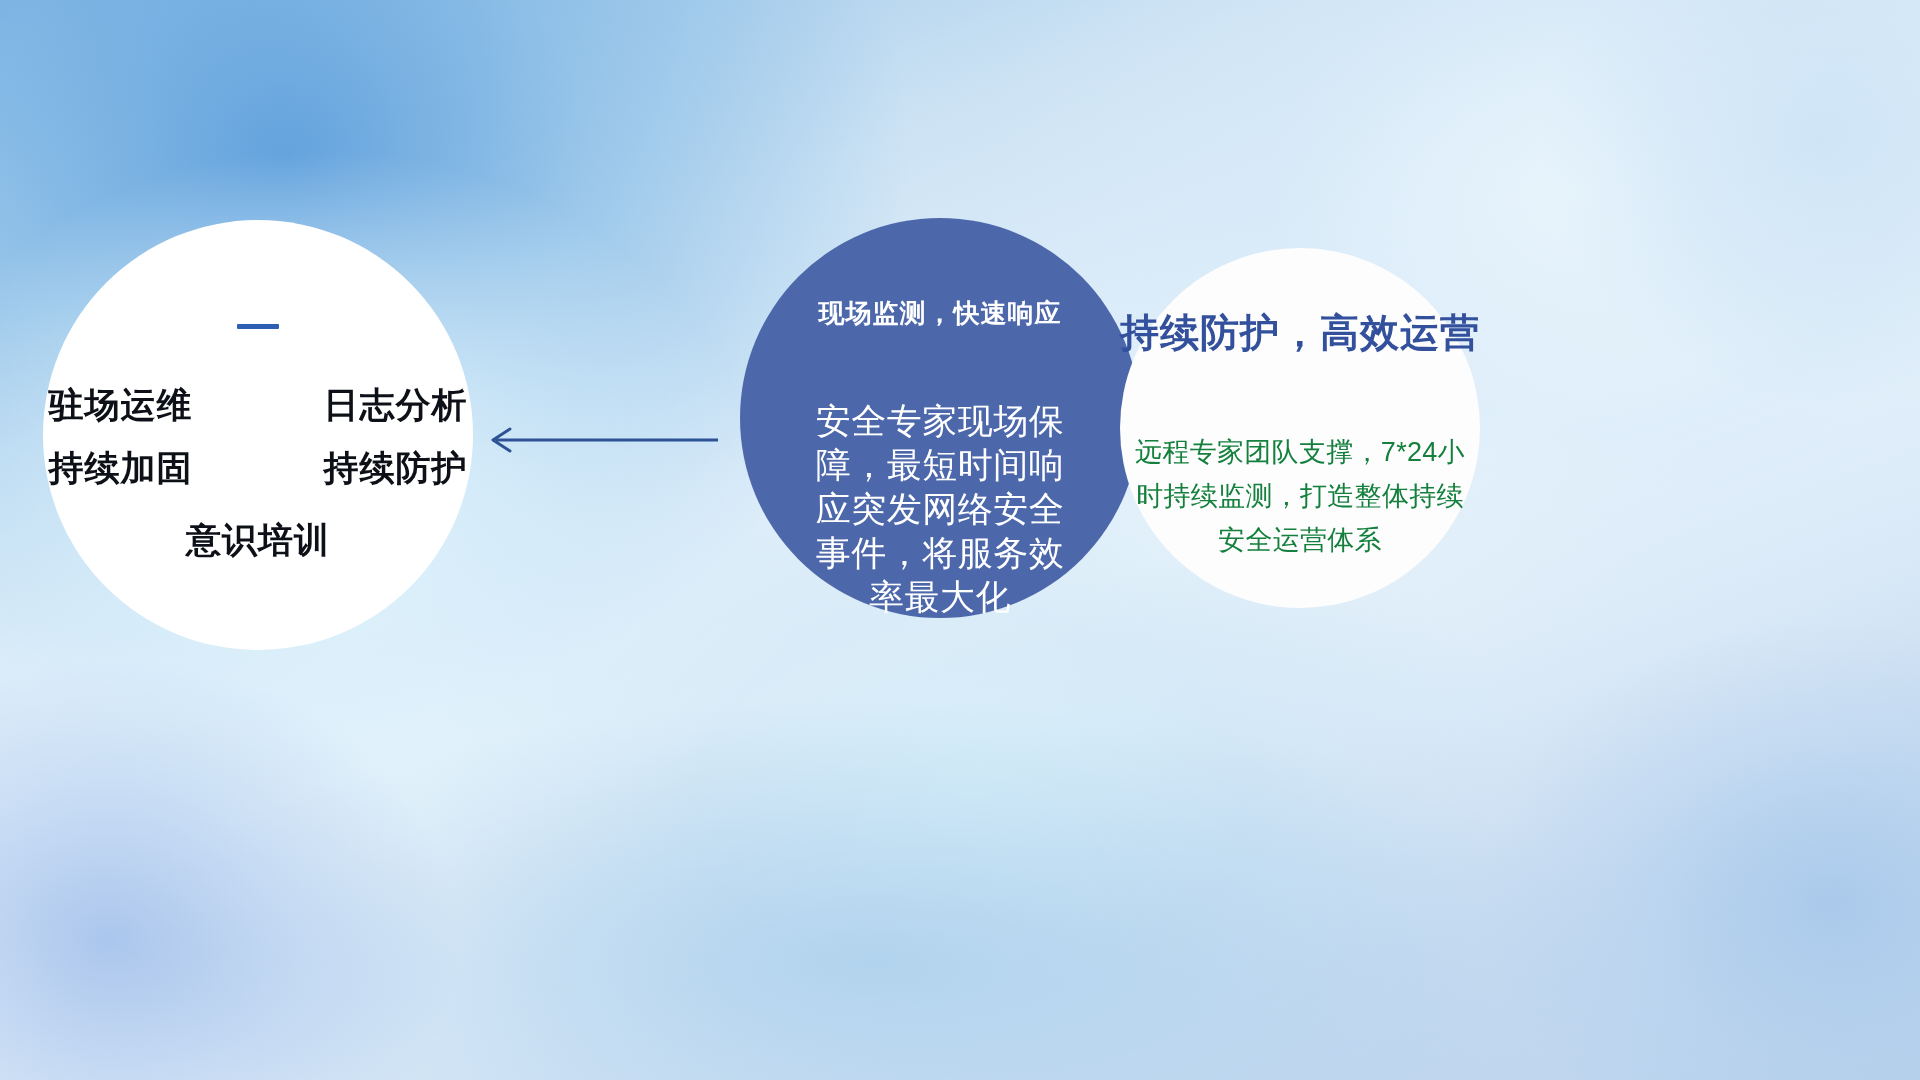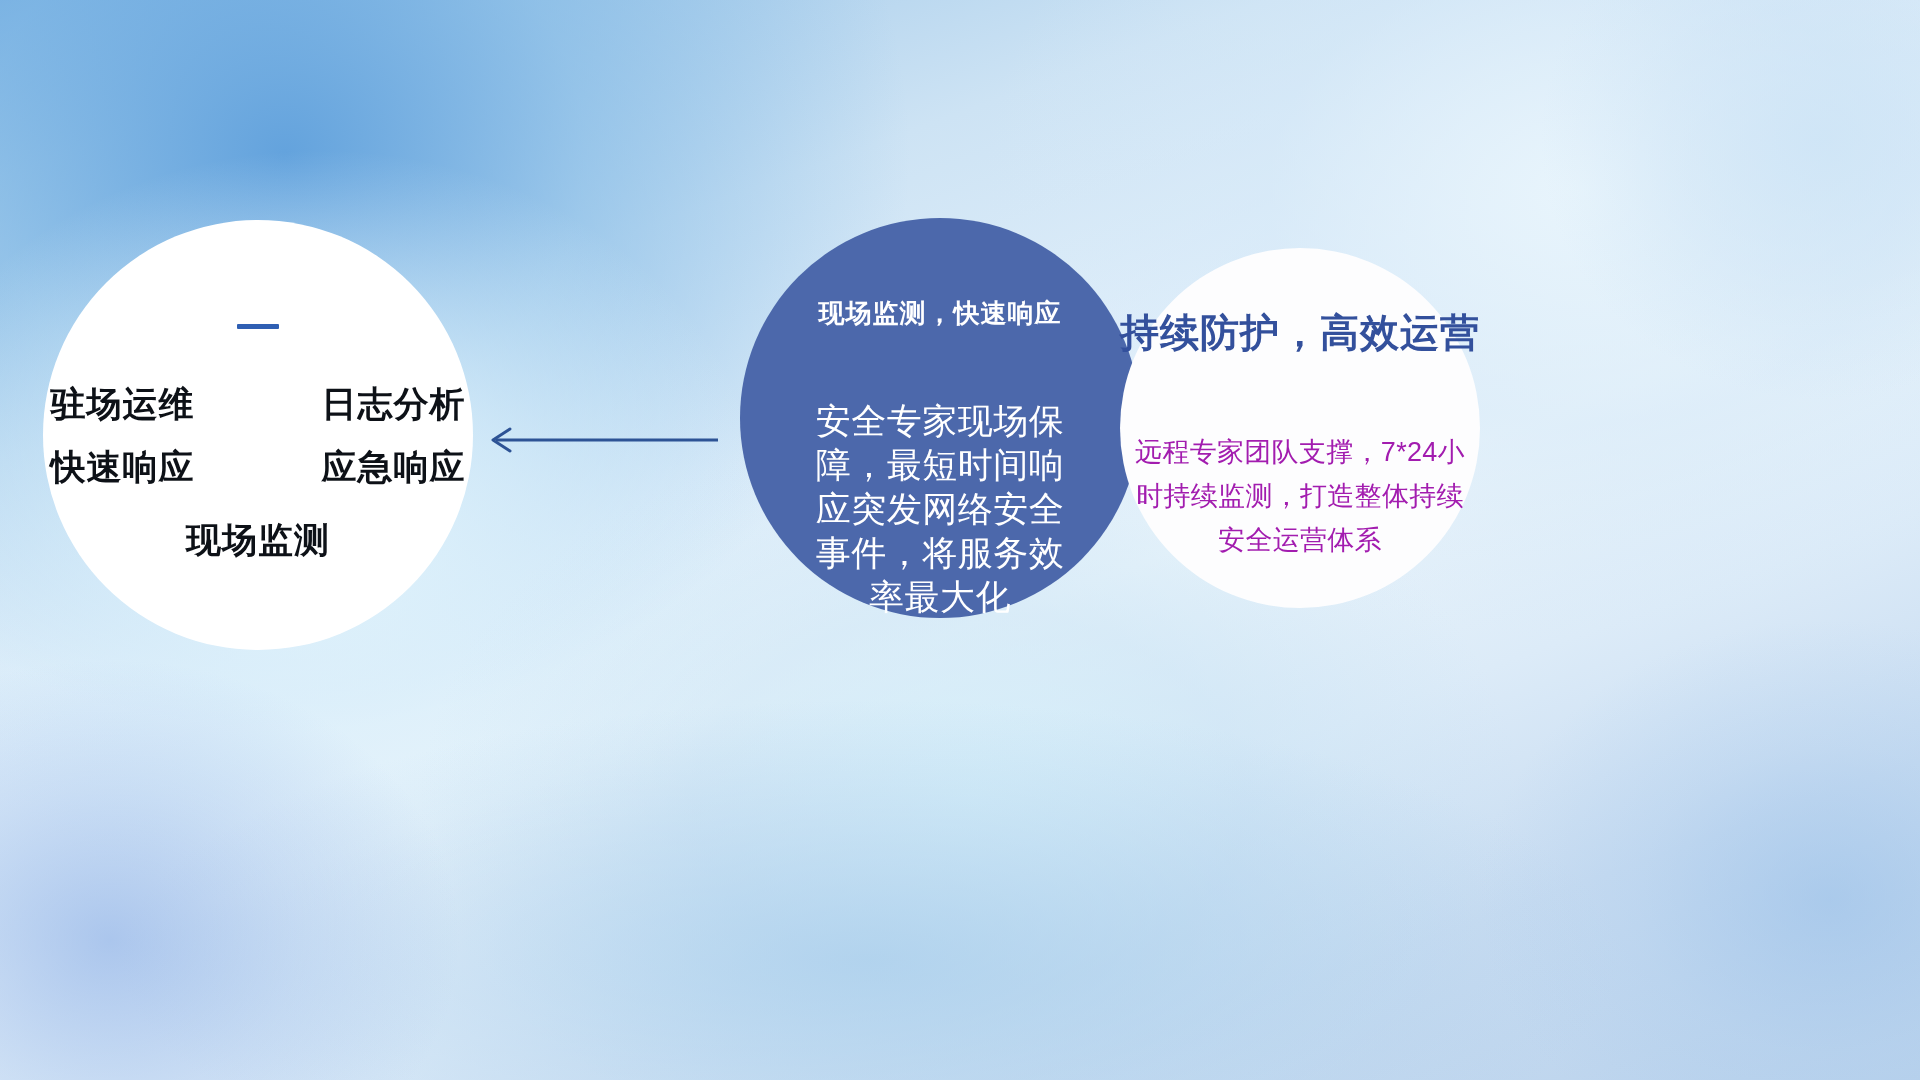--- a/index.html
+++ b/index.html
@@ -135,21 +135,20 @@
   .left-line {
     font-size: 35px;
     font-weight: bold;
     color: #0d1117;
     letter-spacing: 1px;
     line-height: 63px;
     white-space: pre;
   }
   .left-line.spaced {
     word-spacing: 22px;
-    font-family: Liberation Serif, serif;
   }
   .left-line.third {
     margin-top: 9px;
   }
 
   
   #circle-blue .inner {
     position: absolute;
     left: -10px;
     top: 78px;
@@ -186,21 +185,21 @@
   .right-title {
     font-size: 39px;
     font-weight: bold;
     color: #33509c;
     letter-spacing: 1px;
     white-space: nowrap;
   }
   .right-body {
     margin-top: 70px;
     font-size: 27px;
-    color: #a21caf;
+    color: #15803d;
     line-height: 44px;
     width: 336px;
     margin-left: auto;
     margin-right: auto;
     text-align: center;
     letter-spacing: 0.3px;
   }
 
   
   #arrow {
@@ -228,22 +227,22 @@
   <svg id="arrow" viewBox="0 0 240 44" xmlns="http://www.w3.org/2000/svg">
     <line x1="238" y1="22" x2="16" y2="22" stroke="#2d5395" stroke-width="3"></line>
     <polyline points="30,11 13,22 30,33" fill="none" stroke="#2d5395" stroke-width="3" stroke-linecap="round" stroke-linejoin="round"></polyline>
   </svg>
 
   <div class="circle" id="circle-left">
     <div class="inner" style="top:104px;">
       <div class="dash"></div>
       <div class="left-lines">
         <div class="left-line spaced">驻场运维    日志分析</div>
-        <div class="left-line spaced">快速响应    应急响应</div>
-        <div class="left-line third">现场监测</div>
+        <div class="left-line spaced">持续加固    持续防护</div>
+        <div class="left-line third">意识培训</div>
       </div>
     </div>
   </div>
 
   <div class="circle" id="circle-blue">
     <div class="inner">
       <div class="blue-title">现场监测，快速响应</div>
       <div class="blue-body">安全专家现场保障，最短时间响应突发网络安全事件，将服务效率最大化</div>
     </div>
   </div>

